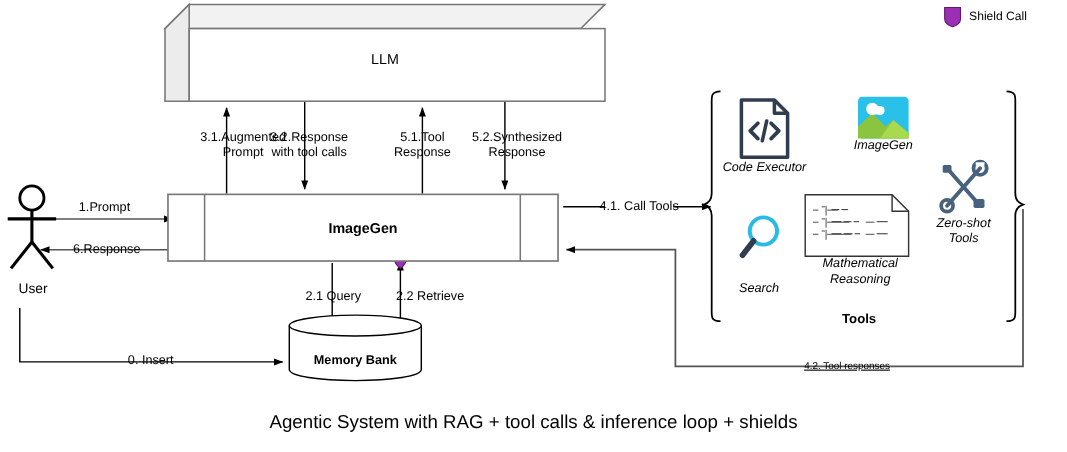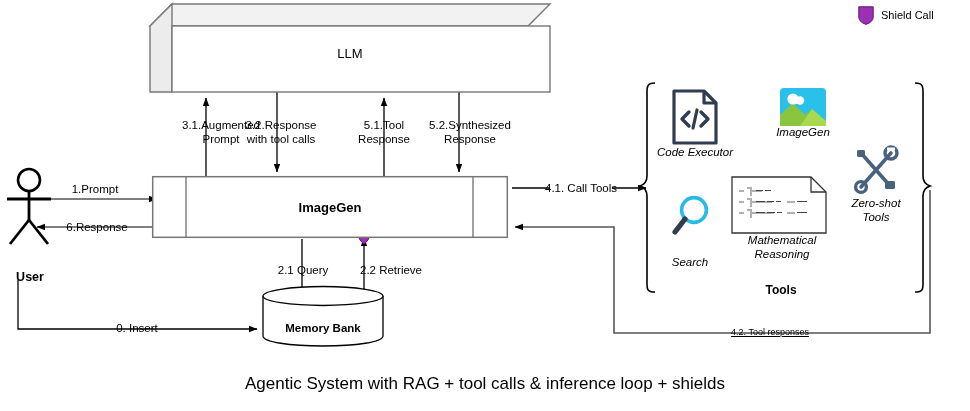--- a/index.html
+++ b/index.html
@@ -18,21 +18,21 @@
   
   #exec-wrap{left:152px;top:176px;width:356px;height:62px;}
   #exec-title{left:330px;top:200px;font-size:13px;font-weight:bold;}
 
   
   #mem-wrap{left:262px;top:285px;width:122px;height:62px;}
   #mem-title{left:323px;top:322px;font-size:11.5px;font-weight:bold;}
 
   
   #user-wrap{left:4px;top:168px;width:56px;height:80px;}
-  #user-title{left:30px;top:255px;font-size:12.5px;font-weight:bold;margin-top:15px;}
+  #user-title{left:30px;top:255px;font-size:12.5px;font-weight:normal;}
 
   
   .arrowlbl{font-size:11.5px;}
   .small{font-size:9px;text-decoration:underline;}
 
   
   #tools-title{left:781px;top:283px;font-size:12px;font-weight:bold;}
   .tool-cap{font-size:11.5px;text-align:center;transform:translateX(-50%);font-style:italic;}
 
   

